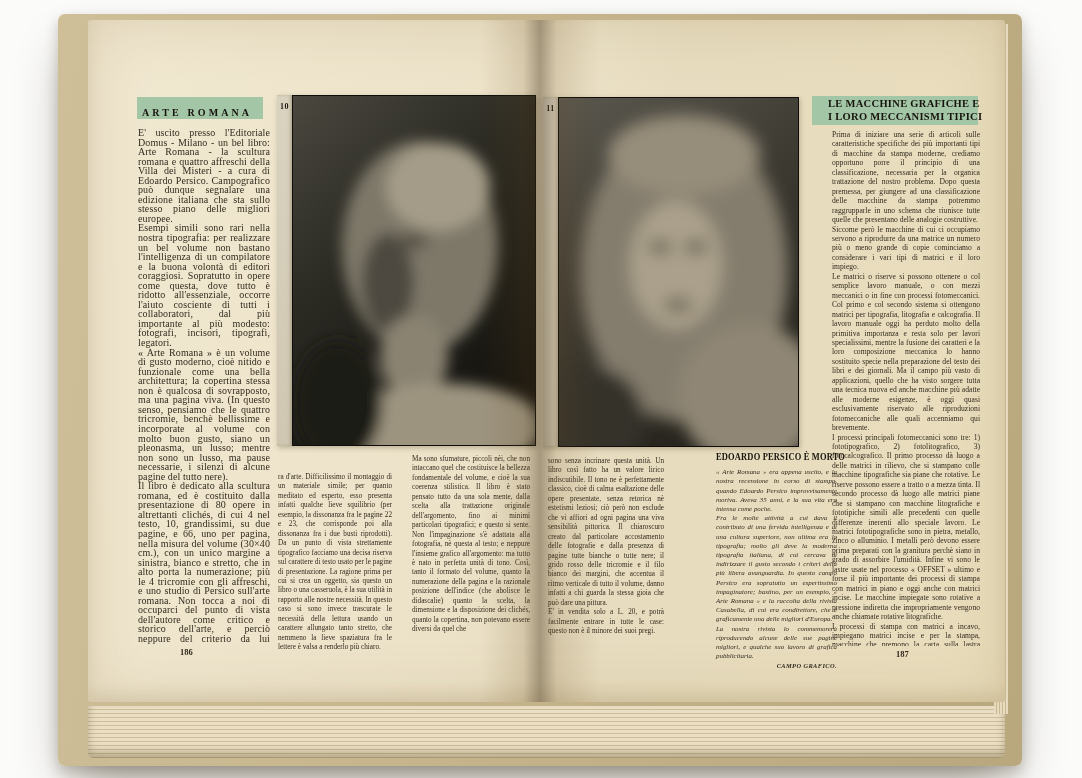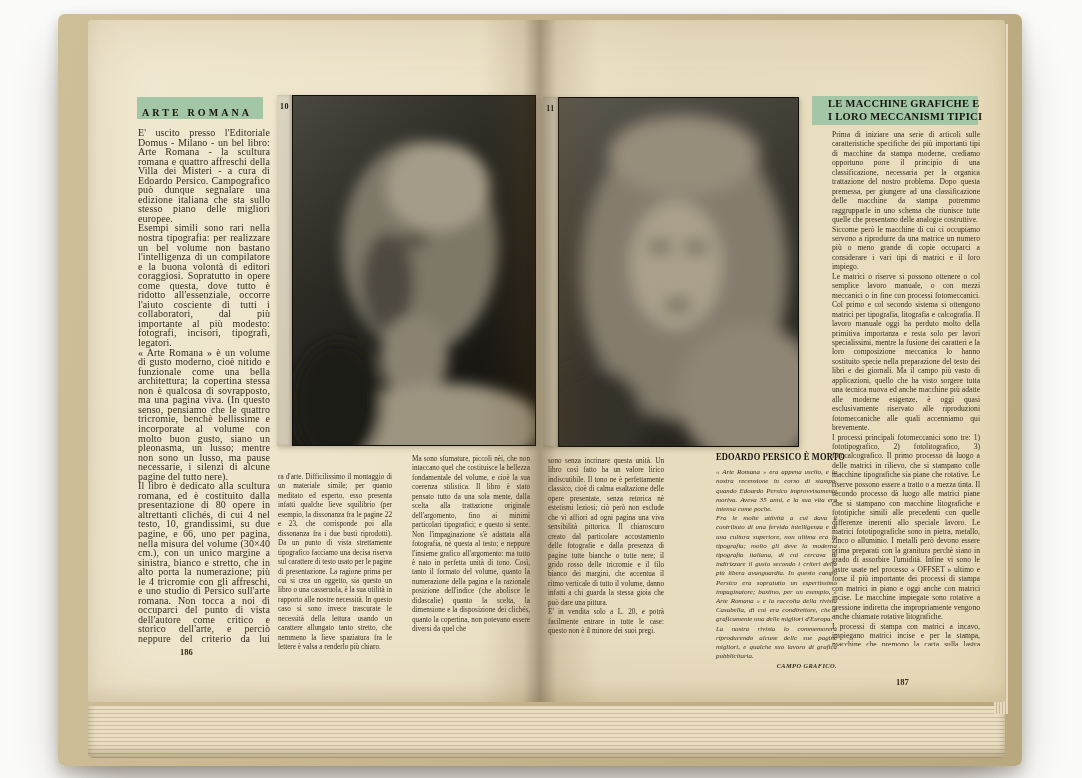--- a/index.html
+++ b/index.html
@@ -30,21 +30,21 @@
   .c3{left:324px;top:435px;width:118px;height:196px;font-size:7.2px;line-height:9.45px;}
   .rc1{left:460px;top:437px;width:116px;height:196px;font-size:7.2px;line-height:9.45px;}
   .obit{left:628px;top:432px;width:121px;height:210px;font-size:6.9px;line-height:9.2px;overflow:visible;}
   .obit h3{margin:0 0 6px;font-size:9.6px;letter-spacing:.2px;color:#17130d;white-space:nowrap;
            transform:scaleX(.88);transform-origin:left center;}
   .obit p{font-style:italic;}
   .obit .sig{font-style:italic;font-weight:bold;font-size:6.4px;text-align:right;letter-spacing:.4px;margin-top:1px;}
   .mach{left:728px;top:110px;width:148px;height:516px;font-size:7.6px;line-height:9.45px;margin-left:16px;}
   .pagenum{position:absolute;font-weight:bold;font-size:8.5px;color:#33291c;z-index:4;}
   .pn-left{left:92px;top:627px;text-align:right;}
-  .pn-right{left:808px;top:629px;margin-top:28px;}
+  .pn-right{left:808px;top:629px;}
   .photo{position:absolute;display:flex;z-index:6;box-shadow:1px 2px 5px rgba(70,50,20,.28);}
   .photo1{left:189px;top:75px;width:259px;height:351px;}
   .photo2{left:455px;top:77px;width:256px;height:350px;}
   .strip{width:15px;background:linear-gradient(180deg,#dad3c0,#cfc7b1);display:flex;justify-content:center;
          box-shadow:inset -2px 0 3px rgba(60,45,20,.22);padding-top:7px;box-sizing:border-box;}
   .strip span{font-weight:bold;font-size:8px;color:#1d1811;letter-spacing:.5px;}
   .photo svg{flex:1;display:block;height:100%;}
 </style>
 </head>
 <body>
@@ -147,21 +147,21 @@
         <div class="sig">CAMPO GRAFICO.</div>
       </div>
 
       <div class="band band-mach">
         <div>LE MACCHINE GRAFICHE E</div>
         <div>I LORO MECCANISMI TIPICI</div>
       </div>
 
       <div class="col mach">
         <p>Prima di iniziare una serie di articoli sulle caratteristiche specifiche dei più importanti tipi di macchine da stampa moderne, crediamo opportuno porre il principio di una classificazione, necessaria per la organica trattazione del nostro problema. Dopo questa premessa, per giungere ad una classificazione delle macchine da stampa potremmo raggrupparle in uno schema che riunisce tutte quelle che presentano delle analogie costruttive.</p>
-        <p>Siccome però le macchine di cui ci occupiamo servono a riprodurre da una matrice un numero più o meno grande di copie occuparci a considerare i vari tipi di matrici e il loro impiego.</p>
+        <p>Siccome però le macchine di cui ci occupiamo servono a riprodurre da una matrice un numero più o meno grande di copie cominciamo a considerare i vari tipi di matrici e il loro impiego.</p>
         <p>Le matrici o riserve si possono ottenere o col semplice lavoro manuale, o con mezzi meccanici o in fine con processi fotomeccanici. Col primo e col secondo sistema si ottengono matrici per tipografia, litografia e calcografia. Il lavoro manuale oggi ha perduto molto della primitiva importanza e resta solo per lavori specialissimi, mentre la fusione dei caratteri e la loro composizione meccanica lo hanno sostituito specie nella preparazione del testo dei libri e dei giornali. Ma il campo più vasto di applicazioni, quello che ha visto sorgere tutta una tecnica nuova ed anche macchine più adatte alle moderne esigenze, è oggi quasi esclusivamente riservato alle riproduzioni fotomeccaniche alle quali accenniamo qui brevemente.</p>
         <p>I processi principali fotomeccanici sono tre: 1) fototipografico, 2) fotolitografico, 3) fotocalcografico. Il primo processo dà luogo a delle matrici in rilievo, che si stampano colle macchine tipografiche sia piane che rotative. Le riserve possono essere a tratto o a mezza tinta. Il secondo processo dà luogo alle matrici piane che si stampano con macchine litografiche e fototipiche simili alle precedenti con quelle differenze inerenti allo speciale lavoro. Le matrici fototipografiche sono in pietra, metallo, zinco o alluminio. I metalli però devono essere prima preparati con la granitura perchè siano in grado di assorbire l'umidità. Infine vi sono le lastre usate nel processo « OFFSET » ultimo e forse il più importante dei processi di stampa con matrici in piano e oggi anche con matrici incise. Le macchine impiegate sono rotative a pressione indiretta che impropriamente vengono anche chiamate rotative litografiche.</p>
         <p>I processi di stampa con matrici a incavo, impiegano matrici incise e per la stampa, macchine che premono la carta sulla lastra inchiostrata così che l'inchiostro dagli incavi passi alla carta. Questi procedimenti costituiscono la fotocalcografia e la rotocalcografia. Nel primo caso la matrice è una lastra di rame che viene pre-</p>
       </div>
 
       <div class="pagenum pn-right">187</div>
 
       <div class="gutter"></div>
     </div>
   </div>

